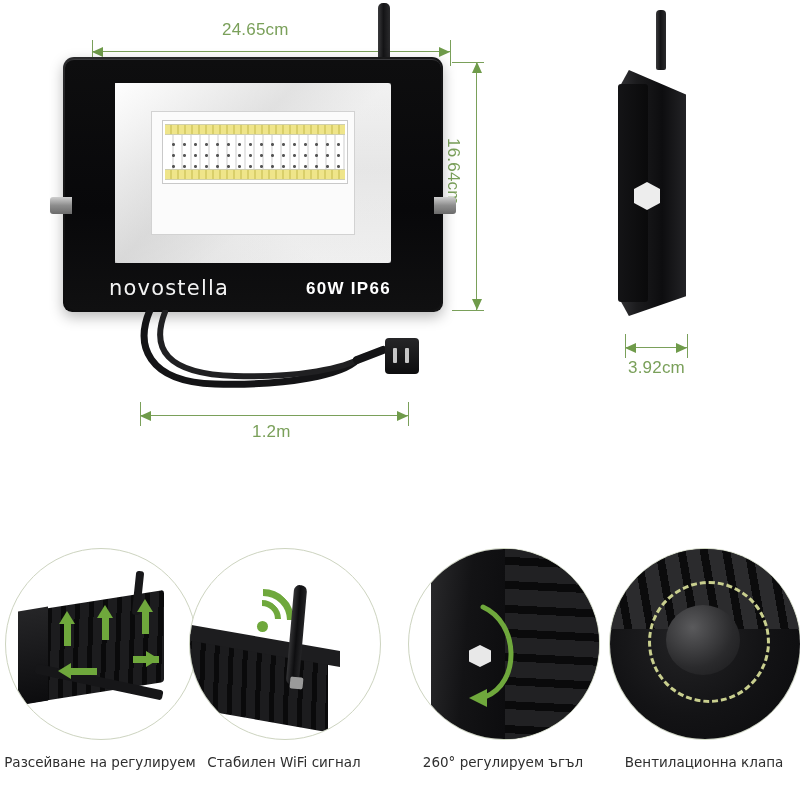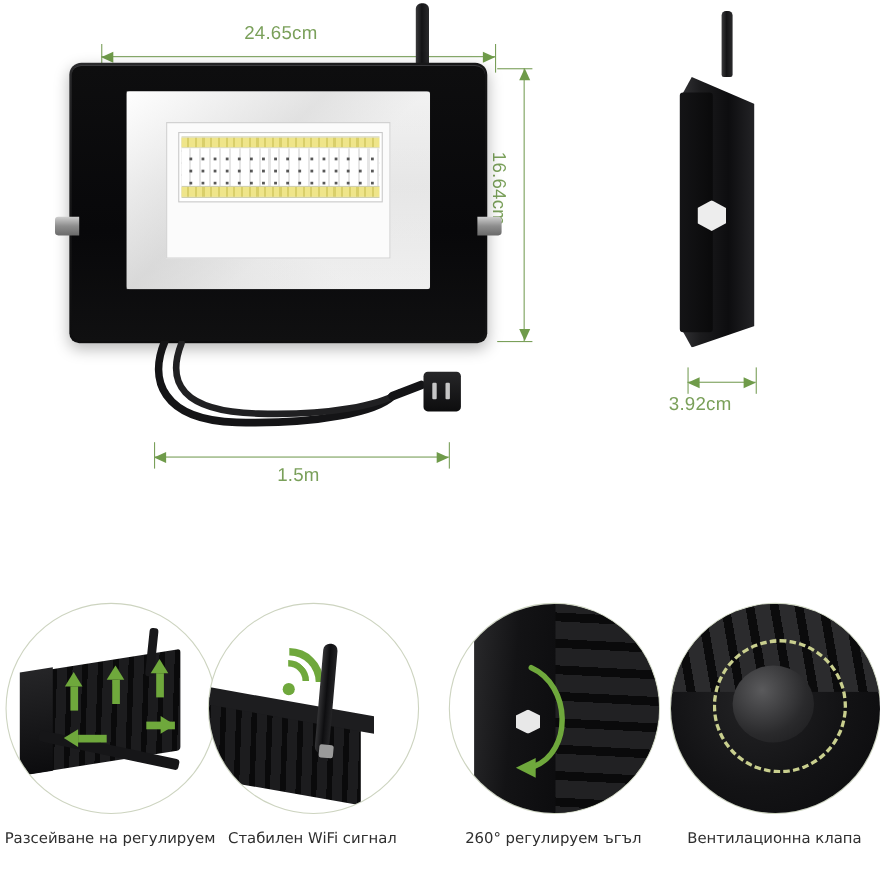--- a/index.html
+++ b/index.html
@@ -233,20 +233,24 @@
       <div class="mount-knob right"></div>
       <div class="reflector">
         <div class="reflector-inner"></div>
         <div class="led-panel">
           <div class="led-strip top"></div>
           <div class="led-grid"></div>
           <div class="led-dots"></div>
           <div class="led-strip bot"></div>
         </div>
       </div>
+      <div class="brandbar">
+        <div class="brand">novostella</div>
+        <div class="spec">60W  IP66</div>
+      </div>
     </div>
 
     <div class="cord">
       <svg width="330" height="95" viewBox="0 0 330 95">
         <path d="M55 0 C40 35, 52 72, 120 74 C195 76, 248 64, 262 50" stroke="#141416" stroke-width="7" fill="none" stroke-linecap="round"></path>
         <path d="M70 2 C56 38, 70 64, 140 66 C205 68, 250 58, 268 47" stroke="#202022" stroke-width="6" fill="none" stroke-linecap="round"></path>
         <path d="M262 50 L288 40" stroke="#141416" stroke-width="8" fill="none" stroke-linecap="round"></path>
       </svg>
       <div class="plug">
         <div class="prong" style="left:8px;"></div>
@@ -254,37 +258,37 @@
       </div>
     </div>
 
     <div class="abs" style="left:140px;top:410px;width:268px;height:2px;">
       <div class="dimline-h abs" style="left:0;top:5px;width:268px;"></div>
       <div class="arrow arr-left abs" style="left:0;top:1px;"></div>
       <div class="arrow arr-right abs" style="right:0;top:1px;"></div>
     </div>
     <div class="tick-v abs" style="left:140px;top:402px;height:24px;"></div>
     <div class="tick-v abs" style="left:408px;top:402px;height:24px;"></div>
-    <div class="dimtext abs" style="left:252px;top:422px;">1.5m</div>
+    <div class="dimtext abs" style="left:252px;top:422px;">1.2m</div>
 
     <div class="abs" id="side-light">
       <div class="side-antenna"></div>
       <div class="side-body"></div>
       <div class="side-face"></div>
       <div class="hexbolt"></div>
     </div>
 
     <div class="abs" style="left:625px;top:342px;width:62px;height:2px;">
       <div class="dimline-h abs" style="left:0;top:5px;width:62px;"></div>
       <div class="arrow arr-left abs" style="left:0;top:1px;"></div>
       <div class="arrow arr-right abs" style="right:0;top:1px;"></div>
     </div>
     <div class="tick-v abs" style="left:625px;top:334px;height:24px;"></div>
     <div class="tick-v abs" style="left:687px;top:334px;height:24px;"></div>
-    <div class="dimtext abs" style="left:608px;top:358px;">3.92cm</div>
+    <div class="dimtext abs" style="left:628px;top:358px;">3.92cm</div>
   </div>
 
   <div class="features">
 
     <div class="feature" style="left:0;">
       <div class="circ">
         <div class="fins" style="left:18px;top:52px;width:140px;height:92px;transform:skewY(-9deg);border-radius:3px;"></div>
         <div class="abs" style="left:12px;top:60px;width:30px;height:94px;background:linear-gradient(180deg,#252527,#0c0c0e);transform:skewY(-9deg);"></div>
         <div class="abs" style="left:28px;top:128px;width:130px;height:10px;background:#161618;transform:rotate(12deg);border-radius:3px;"></div>
         <div class="abs" style="left:128px;top:22px;width:8px;height:44px;background:#18181a;border-radius:3px;transform:rotate(6deg);"></div>

